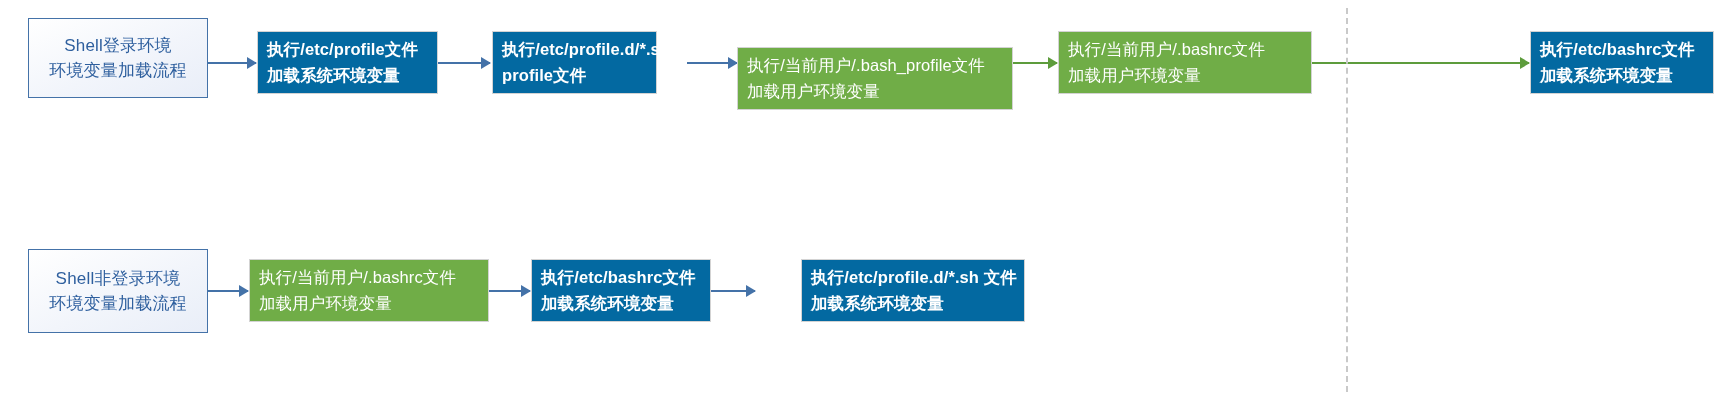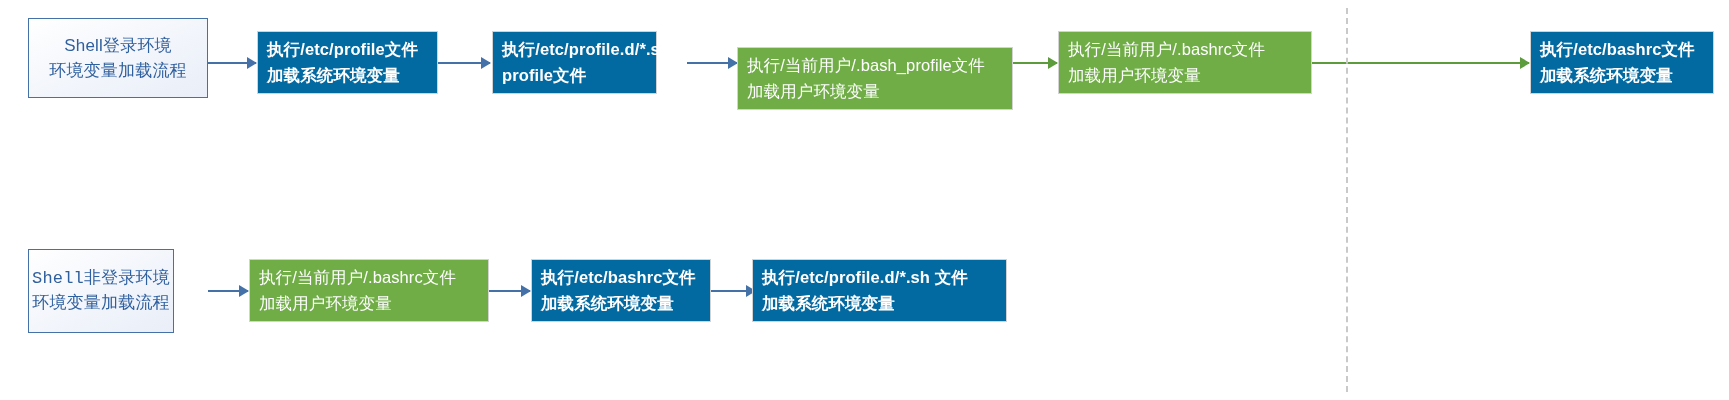--- a/index.html
+++ b/index.html
@@ -151,21 +151,21 @@
     <span class="head"></span>
   </div>
 
   <div class="proc orange" style="left:1530px; top:31px; width:184px; height:63px;">
     <span class="ln">执行/etc/bashrc文件</span>
     <span class="ln">加载系统环境变量</span>
   </div>
 
   <div class="divider" style="left:1346px; top:8px; height:384px;"></div>
 
-  <div class="label-box" style="left:28px; top:249px; width:146px; height:84px;font-family:Liberation Mono, monospace;">
+  <div class="label-box" style="left:28px; top:249px; width:180px; height:84px;">
     <span class="ln">Shell非登录环境</span>
     <span class="ln">环境变量加载流程</span>
   </div>
 
   <div class="arrow blue" style="left:208px; top:290px; width:40px;">
     <span class="shaft"></span>
     <span class="head"></span>
   </div>
 
   <div class="proc green" style="left:249px; top:259px; width:240px; height:63px;">
@@ -181,18 +181,18 @@
   <div class="proc orange" style="left:531px; top:259px; width:180px; height:63px;">
     <span class="ln">执行/etc/bashrc文件</span>
     <span class="ln">加载系统环境变量</span>
   </div>
 
   <div class="arrow blue" style="left:711px; top:290px; width:44px;">
     <span class="shaft"></span>
     <span class="head"></span>
   </div>
 
-  <div class="proc orange" style="left:752px; top:259px; width:255px; height:63px;">
+  <div class="proc orange" style="left:801px; top:259px; width:224px; height:63px;">
     <span class="ln">执行/etc/profile.d/*.sh 文件</span>
     <span class="ln">加载系统环境变量</span>
   </div>
 
 </div>
 
 </body></html>

